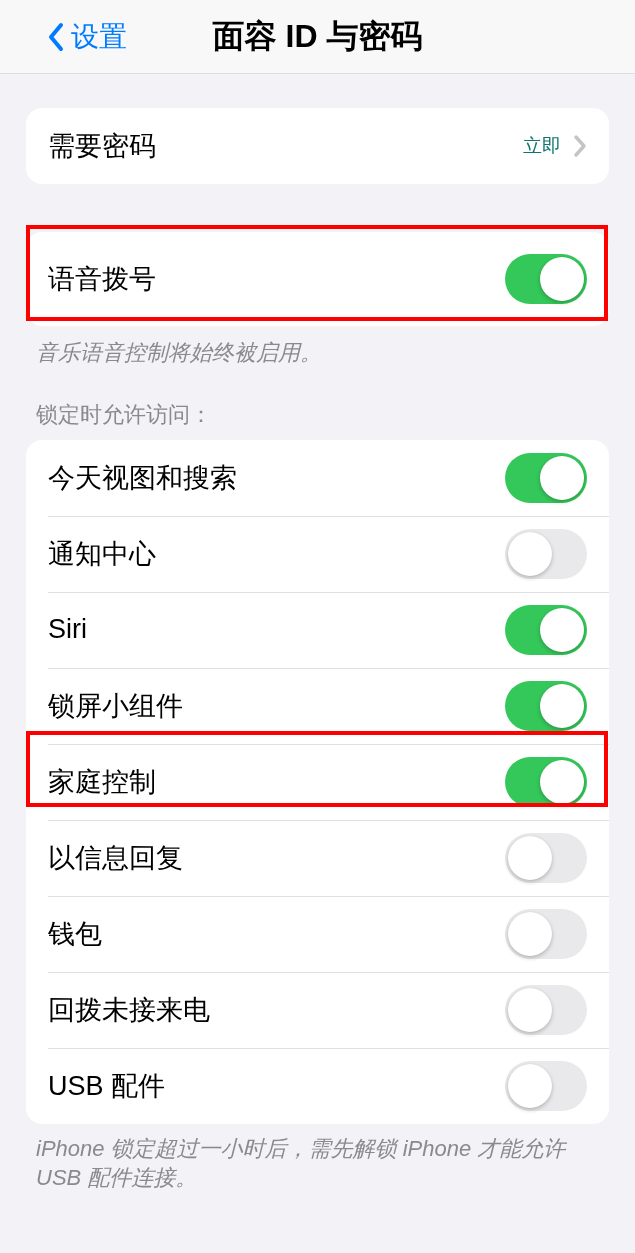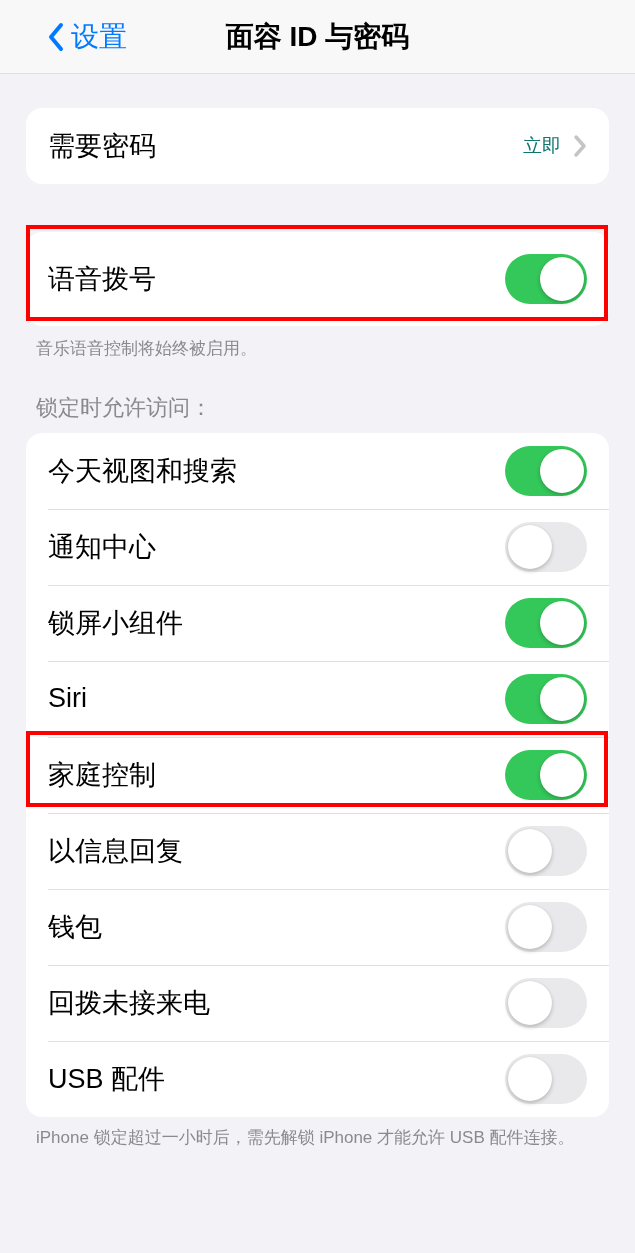--- a/index.html
+++ b/index.html
@@ -31,21 +31,21 @@
       color: #007AFF;
       font-size: 28px;
       font-weight: 400;
       cursor: pointer;
     }
     .back svg { display:block; }
     .title {
       position: absolute;
       left: 0; right: 0;
       text-align: center;
-      font-size: 28px;
+      font-size: 32px;
       font-weight: 600;
       color: #000;
       pointer-events: none;
     }
 
     
     .content { padding: 0 0 0 0; }
     .group {
       margin: 30px 26px 0 26px;
       background: #FFFFFF;
@@ -101,23 +101,24 @@
       border-radius: 50%;
       background: #FFF;
       box-shadow: 0 2px 4px rgba(0,0,0,0.22), 0 0 1px rgba(0,0,0,0.1);
     }
     .toggle.on  .knob { right: 3px; }
     .toggle.off .knob { left: 3px;  }
 
     
     .caption {
       margin: 12px 36px 0 36px;
-      font-size: 17px;
+      font-size: 22px;
       line-height: 1.35;
       color: #8A8A8E;
+      font-style: italic;
     }
     .section-header {
       margin: 32px 36px 10px 36px;
       font-size: 22px;
       color: #8A8A8E;
     }
 
     
     .hl {
       position: absolute;
@@ -169,27 +170,27 @@
           <div class="knob"></div>
         </div>
       </div>
       <div class="row">
         <div class="row-label">通知中心</div>
         <div class="toggle off">
           <div class="knob"></div>
         </div>
       </div>
       <div class="row">
+        <div class="row-label">Siri</div>
+        <div class="toggle on">
+          <div class="knob"></div>
+        </div>
+      </div>
+      <div class="row">
         <div class="row-label">锁屏小组件</div>
-        <div class="toggle on">
-          <div class="knob"></div>
-        </div>
-      </div>
-      <div class="row">
-        <div class="row-label">Siri</div>
         <div class="toggle on">
           <div class="knob"></div>
         </div>
       </div>
       <div class="row">
         <div class="row-label">家庭控制</div>
         <div class="toggle on">
           <div class="knob"></div>
         </div>
       </div>

